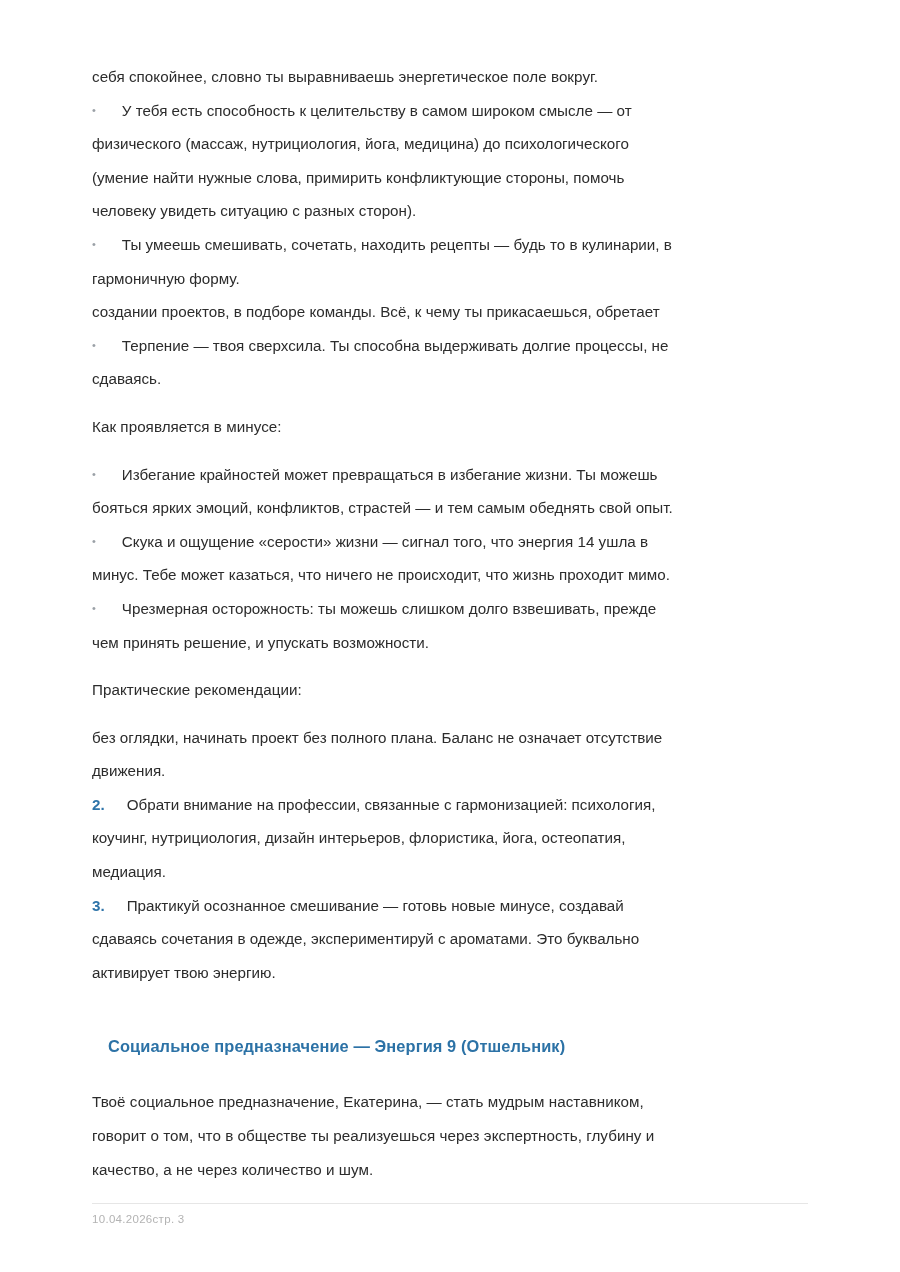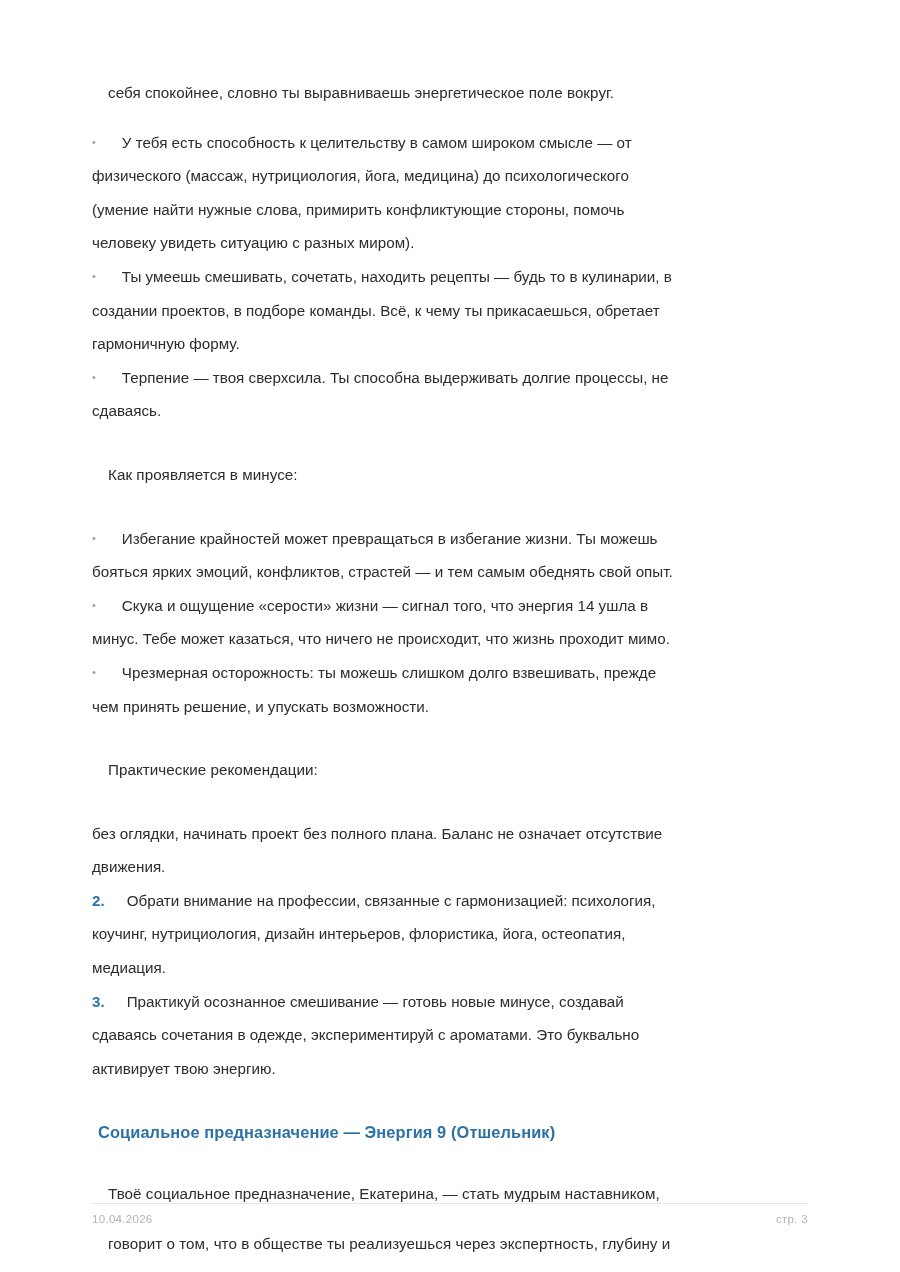--- a/index.html
+++ b/index.html
@@ -17,21 +17,21 @@
     font-family: "Liberation Sans", "DejaVu Sans", sans-serif;
     overflow: hidden;
   }
   .content {
     position: absolute;
     left: 92px;
     top: 60px;
     width: 705px;
   }
   .para {
-    margin: 16px;
+    margin: 0;
     color: #2c2c2c;
     font-size: 15.2px;
     line-height: 33.6px;
     text-align: left;
     letter-spacing: 0.05px;
   }
   .spacer-sm { height: 14px; }
   .spacer-md { height: 20px; }
   .spacer-lg { height: 26px; }
 
@@ -58,21 +58,21 @@
     color: #2e74a9;
     font-weight: bold;
     font-size: 15.2px;
   }
   .gap-num {
     display: inline-block;
     width: 22px;
   }
 
   h2.section-heading {
-    margin: 6px;
+    margin: 16px;
     color: #2c72a6;
     font-size: 16.4px;
     font-weight: bold;
     line-height: 30px;
     letter-spacing: 0.1px;
   }
 
   .footer-rule {
     position: absolute;
     left: 92px;
@@ -80,21 +80,20 @@
     top: 1203px;
     height: 1px;
     background: #e6e6e6;
   }
   .footer {
     position: absolute;
     left: 92px;
     right: 92px;
     top: 1213px;
     display: flex;
-    justify-content: space-between;
     align-items: center;
     color: #b3b3b3;
     font-size: 11.5px;
     letter-spacing: 0.3px;
   }
 </style>
 </head>
 <body>
 
 <div class="page">
@@ -108,31 +107,31 @@
       <div class="li">
         <span class="bullet-mark">•</span><span class="gap"></span><span>У тебя есть способность к целительству в самом широком смысле — от</span>
       </div>
       <div class="li">
         <span>физического (массаж, нутрициология, йога, медицина) до психологического</span>
       </div>
       <div class="li">
         <span>(умение найти нужные слова, примирить конфликтующие стороны, помочь</span>
       </div>
       <div class="li">
-        <span>человеку увидеть ситуацию с разных миром).</span>
+        <span>человеку увидеть ситуацию с разных сторон).</span>
       </div>
 
       <div class="li">
         <span class="bullet-mark">•</span><span class="gap"></span><span>Ты умеешь смешивать, сочетать, находить рецепты — будь то в кулинарии, в</span>
       </div>
       <div class="li">
+        <span>гармоничную форму.</span>
+      </div>
+      <div class="li">
         <span>создании проектов, в подборе команды. Всё, к чему ты прикасаешься, обретает</span>
-      </div>
-      <div class="li">
-        <span>гармоничную форму.</span>
       </div>
 
       <div class="li">
         <span class="bullet-mark">•</span><span class="gap"></span><span>Терпение — твоя сверхсила. Ты способна выдерживать долгие процессы, не</span>
       </div>
       <div class="li">
         <span>сдаваясь.</span>
       </div>
 
     </div>

